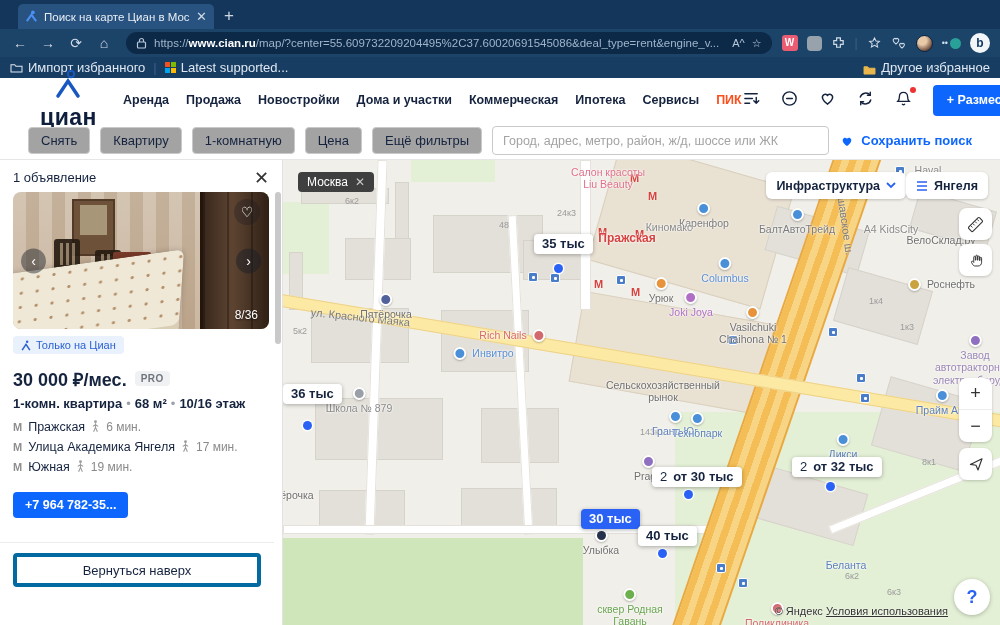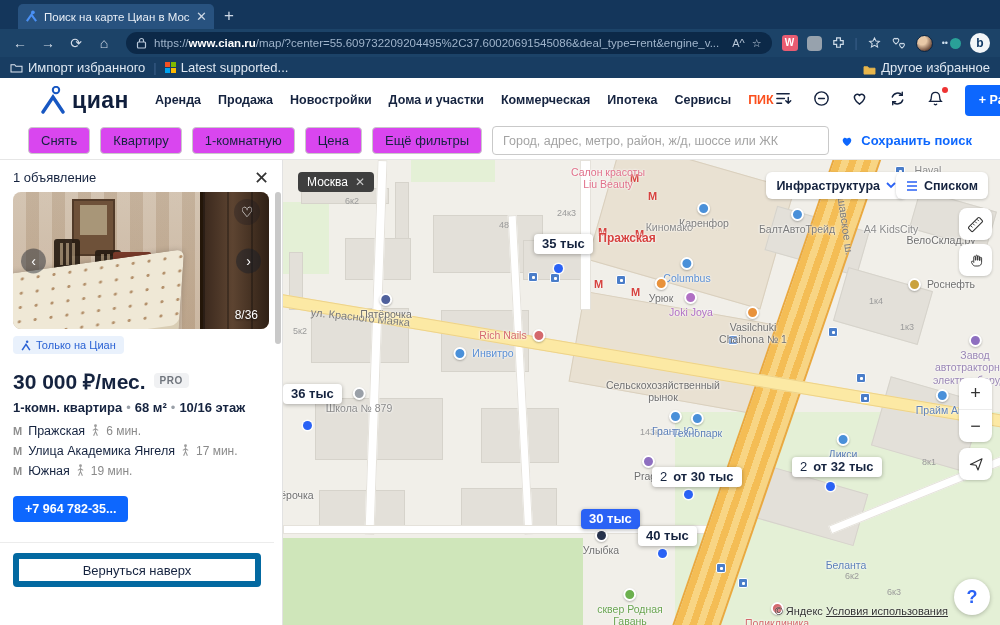--- a/index.html
+++ b/index.html
@@ -37,42 +37,42 @@
     font-size:13px; color:#dfe8f2; gap:8px; }
   .bm { display:flex; align-items:center; gap:5px; }
   .bm-sep { color:#3c608a; }
   .msq { display:inline-grid; grid-template-columns:5px 5px; grid-gap:1px; }
   .msq i { width:5px; height:5px; display:block; }
   .bm-right { margin-left:auto; display:flex; align-items:flex-end; gap:5px; }
 
   
   .site { flex:1; background:#fff; display:flex; flex-direction:column; }
   .hdr { height:44px; display:flex; align-items:center; padding:0 38px 0 40px; }
-  .logo { display:flex; align-items:center; gap:6px; }
+  .logo { display:flex; align-items:center; gap:6px;flex-direction:column; }
   .logo-txt { font-size:23px; font-weight:700; color:#0f1e3c; letter-spacing:.5px; }
   .mainnav { display:flex; gap:17px; margin-left:26px; }
   .nav-item { font-size:12.5px; font-weight:600; color:#15233f; white-space:nowrap; cursor:pointer; }
   .nav-item.pik { color:#fb4f1d; }
   .hdr-icons { display:flex; gap:19px; margin-left:auto; align-items:center; }
   .hdr-icons .hic { position:relative; }
   .hic .bdg { position:absolute; top:-2px; right:-3px; width:6px; height:6px; background:#e33; border-radius:50%; }
   .post-btn { margin-left:20px; background:#0d67fe; color:#fff; font-size:12.5px; font-weight:700;
     border:none; border-radius:4px; height:31px; padding:0 14px; white-space:nowrap; }
   .hdr-avatar { width:32px; height:32px; border-radius:50%; background:#ededed; margin-left:14px;
     position:relative; overflow:hidden; }
   .hdr-avatar::before { content:""; position:absolute; left:11px; top:6px; width:10px; height:10px;
     border-radius:50%; background:#c4c4c4; }
   .hdr-avatar::after { content:""; position:absolute; left:6px; top:18px; width:20px; height:16px;
     border-radius:50%; background:#c4c4c4; }
 
   
   .filterbar { height:38px; display:flex; align-items:center; padding:0 28px; gap:10px;
     border-bottom:1px solid #e6e6e6; }
   .fbtns { display:flex; gap:10px; }
-  .fbtn { border:1px solid #c9c9c9; border-radius:4px; background:#d946ef; padding:5px 12px;
+  .fbtn { border:1px solid #c9c9c9; border-radius:4px; background:#a3a3a3; padding:5px 12px;
     font-size:13px; color:#15233f; white-space:nowrap; }
   .search-in { flex:1; height:29px; border:1px solid #c9c9c9; border-radius:4px; padding:0 10px;
     font-size:12.5px; color:#444; font-family:"Liberation Sans",sans-serif; }
   .search-in::placeholder { color:#a3a3a3; }
   .save-search { display:flex; align-items:center; gap:6px; color:#0d67fe; font-size:13px;
     font-weight:600; white-space:nowrap; }
 
   
   .content { flex:1; display:flex; min-height:0; }
   .panel { width:283px; border-right:1px solid #e2e2e2; position:relative; background:#fff; }
@@ -109,36 +109,36 @@
     justify-content:center; }
   .ph-nav { position:absolute; top:50%; transform:translateY(-50%); width:25px; height:25px;
     border-radius:50%; background:rgba(22,28,40,.45); color:#fff; font-size:14px; display:flex;
     align-items:center; justify-content:center; }
   .ph-prev { left:8px; } .ph-next { right:8px; }
   .ph-counter { position:absolute; right:11px; bottom:7px; color:#fff; font-size:12px;
     text-shadow:0 1px 2px rgba(0,0,0,.65); }
   .only-badge { display:inline-flex; align-items:center; gap:5px; background:#e9f1fc; color:#2a62d4;
     font-size:11px; padding:3px 8px; border-radius:4px; margin:7px 13px 0; }
   .price-row { display:flex; align-items:center; gap:8px; margin:12px 13px 0; }
-  .price { font-size:21px; font-weight:700; color:#15233f;text-align:right; }
+  .price { font-size:18px; font-weight:700; color:#15233f;text-align:right; }
   .pro { background:#f0f1f3; color:#70757d; font-size:10px; font-weight:700; padding:2px 6px;
     border-radius:4px; letter-spacing:.5px; }
   .specs { margin:5px 13px 0; font-size:13px; font-weight:700; color:#15233f; }
   .specs .sep { color:#9aa0a8; font-weight:400; padding:0 4px; }
   .metro-list { margin:9px 13px 0; }
   .metro-row { display:flex; align-items:center; gap:6px; margin-bottom:6px; }
   .m-ic { color:#8f8f8f; font-weight:700; font-size:11px; }
   .m-name { font-size:12.5px; color:#15233f; }
   .m-time { font-size:12px; color:#8a8a8a; }
   .p-addr { margin:6px 13px 0; font-size:12.5px; color:#8a8a8a; }
   .phone-btn { margin:12px 13px 0; background:#0d67fe; color:#fff; border:none; border-radius:4px;
     font-size:12.5px; font-weight:700; padding:6px 12px; }
   .back-wrap { position:absolute; left:0; right:8px; bottom:38px; border-top:1px solid #ececec;
     padding:10px 13px 0; background:#fff; }
-  .back-btn { width:100%; height:34px; background:#fff; border:6px solid #0369a1; border-radius:4px;
+  .back-btn { width:100%; height:34px; background:#fff; border:4px solid #0369a1; border-radius:4px;
     font-size:13px; color:#15233f; }
   .p-scroll { position:absolute; right:1px; top:32px; width:6px; height:152px; background:#c9c9c9;
     border-radius:3px; }
 
   
   .map { position:relative; flex:1; background:#f1efe9; overflow:hidden; }
   .g,.b,.r,.w { position:absolute; }
   .g { background:#e4f0d6; }
   .g.dark { background:#cfe6ba; }
   .b { background:#e3e0d9; border:1px solid #d6d3cb; }
@@ -495,21 +495,21 @@
             <div class="poi" style="left: 668px; top: 118px; color: rgb(111, 111, 111);">
               <span class="poi-ic left" style="background: rgb(202, 162, 62);"></span>
               <div>Роснефть</div>
             </div>
             <div class="poi" style="left: 344px; top: 71px; color: rgb(214, 66, 63); font-weight: 700; font-size: 12px;">
               <div>Пражская</div>
             </div>
             <div class="poi" style="left: 386px; top: 61px; color: rgb(138, 138, 138);">
               <div>Киномакс</div>
             </div>
-            <div class="poi" style="left: 404px; top: 97px; color: rgb(91, 143, 212);">
+            <div class="poi" style="left: 442px; top: 97px; color: rgb(91, 143, 212);">
               <span class="poi-ic top" style="background: rgb(74, 144, 217);"></span>
               <div>Columbus</div>
             </div>
             <div class="poi" style="left: 608px; top: 63px; color: rgb(138, 138, 138);">
               <div>A4 KidsCity</div>
             </div>
             <div class="poi" style="left: 378px; top: 117px; color: rgb(111, 111, 111);">
               <span class="poi-ic top" style="background: rgb(232, 146, 60);"></span>
               <div>Урюк</div>
             </div>
@@ -624,21 +624,21 @@
         <div class="mbtn" style="right:94px;top:12px">
           <span>Инфраструктура</span>
           <svg width="10" height="7" viewBox="0 0 10 7">
               <path d="M1 1l4 4 4-4" stroke="#2a62f5" stroke-width="1.8" fill="none"></path>
             </svg>
         </div>
         <div class="mbtn" style="right:12px;top:12px">
           <svg width="12" height="10" viewBox="0 0 12 10">
               <path d="M1 1h10M1 5h10M1 9h10" stroke="#2a62f5" stroke-width="1.6"></path>
             </svg>
-          <span>Списком</span>
+          <span>Янгеля</span>
         </div>
         <div class="sqbtn" style="top:48px">
           <svg width="17" height="17" viewBox="0 0 20 20">
               <rect x="6.5" y="1" width="7" height="18" rx="1.5" transform="rotate(45 10 10)" fill="none" stroke="#333" stroke-width="1.3"></rect>
               <path d="M7 9l2 2M9.5 6.5l2 2M12 4l2 2M4.5 11.5l2 2" stroke="#333" stroke-width="1.1"></path>
             </svg>
         </div>
         <div class="sqbtn" style="top:84px">
           <svg width="16" height="16" viewBox="0 0 20 20">
               <path d="M9 17.5c-1.6 0-2.6-.9-3.3-2.1L4.4 13c-.4-.7 0-1.5.8-1.5.4 0 .8.2 1 .5l1 1.1V6.3c0-.6.4-1 1-1s1 .4 1 1v3.9h.6V5c0-.6.4-1 1-1s1 .4 1 1v5.2h.6V6c0-.6.4-1 1-1s1 .4 1 1v4.6h.6V7.6c0-.6.4-1 1-1s1 .4 1 1v5.2c0 2.9-1.7 4.7-4.6 4.7H9z" fill="none" stroke="#333" stroke-width="1.2"></path>

